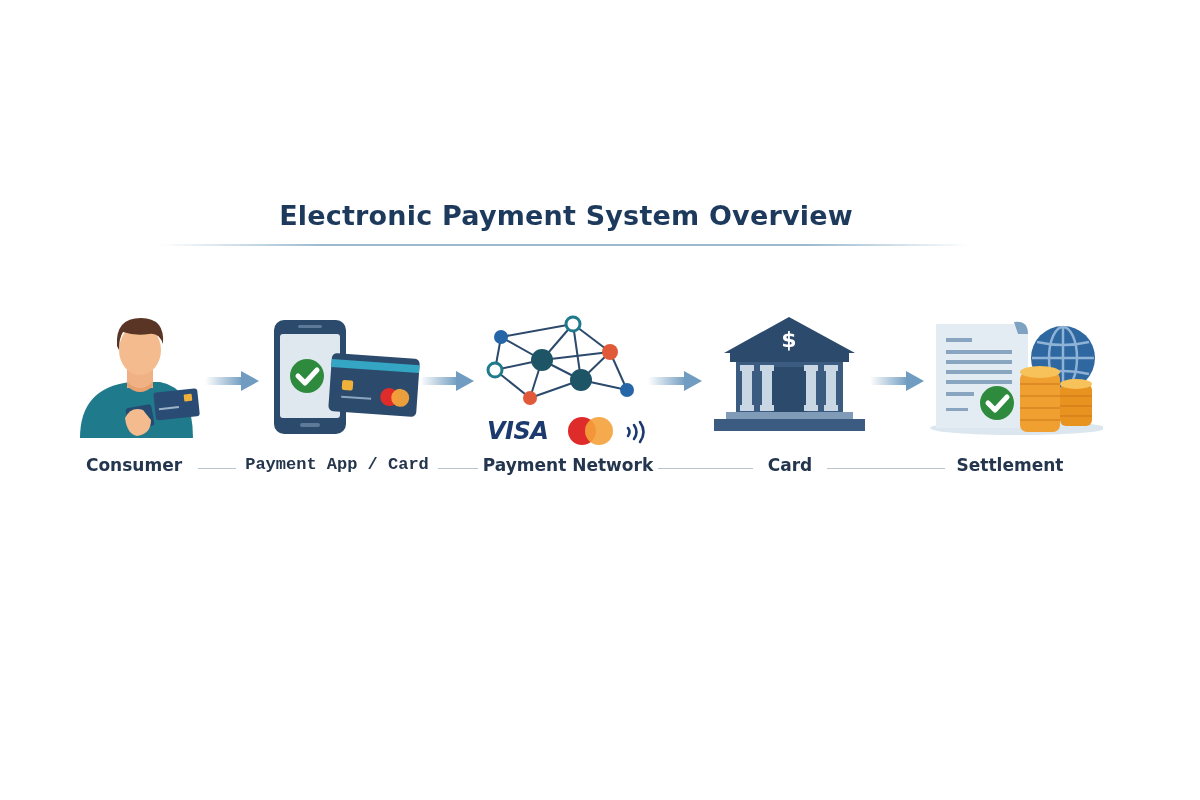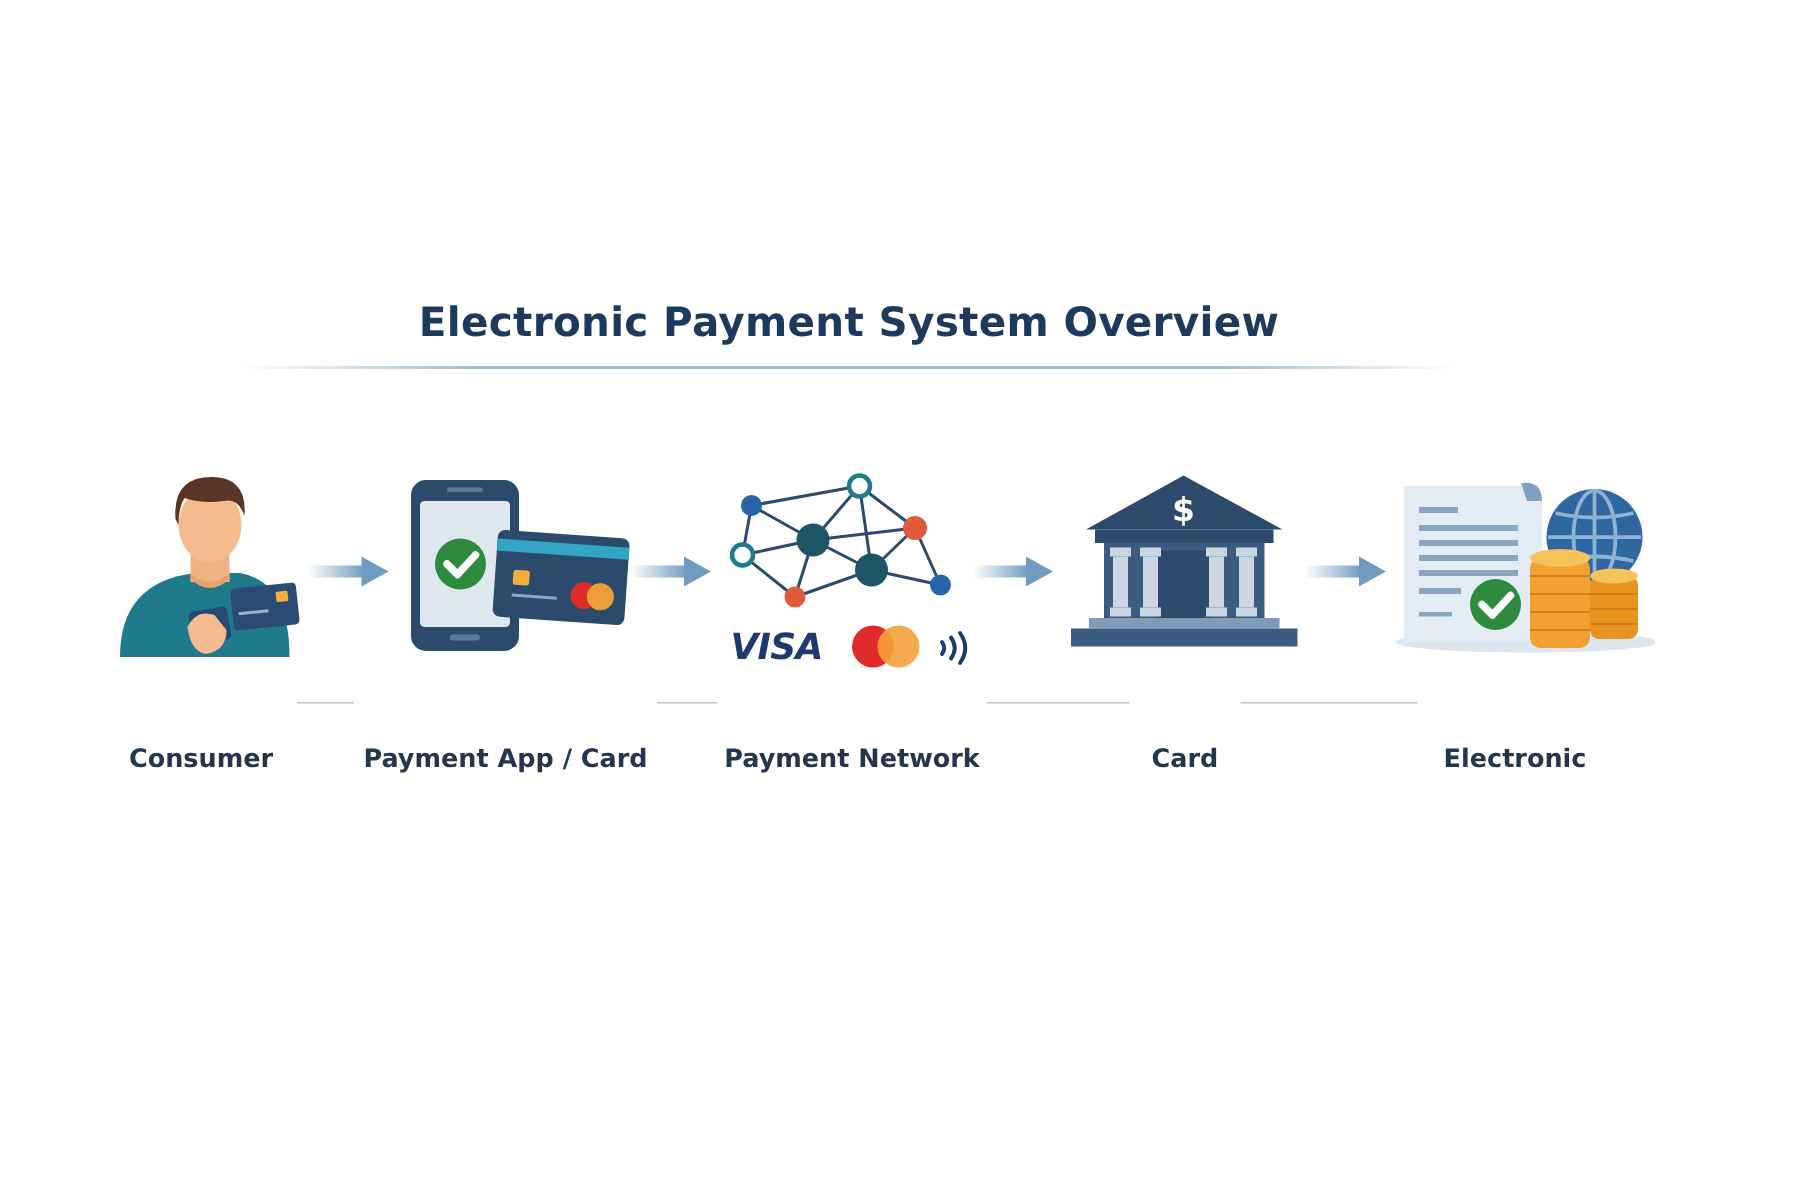--- a/index.html
+++ b/index.html
@@ -12,21 +12,21 @@
     font-size: 27px; font-weight: bold; color: #1d3a5c; letter-spacing: 0.2px;
   }
   .title-rule {
     position: absolute; left: 160px; width: 810px; top: 244px; height: 2px;
     background: linear-gradient(90deg, rgba(120,160,190,0) 0%, #9bbad0 20%, #9bbad0 80%, rgba(120,160,190,0) 100%);
   }
   .icon-box { position: absolute; }
   .arrow { position: absolute; }
   .label {
     position: absolute; top: 455px; font-size: 17px; font-weight: bold; color: #24364d;
-    white-space: nowrap; transform: translateX(-50%); margin-top: 41px;
+    white-space: nowrap; transform: translateX(-50%);
   }
   .connector { position: absolute; top: 468px; height: 1px; background: #b9c4cf; }
 </style>
 </head>
 <body>
 
 <div class="title">Electronic Payment System Overview</div>
 <div class="title-rule"></div>
 
 <div class="icon-box" style="left:75px; top:310px; width:130px; height:130px;">
@@ -220,19 +220,19 @@
       <line x1="92" y1="66" x2="132" y2="66" stroke="#c9761a"></line>
         <line x1="92" y1="78" x2="132" y2="78" stroke="#c9761a"></line>
       <line x1="92" y1="90" x2="132" y2="90" stroke="#c9761a"></line>
         <line x1="92" y1="102" x2="132" y2="102" stroke="#c9761a"></line>
     </g>
   </svg>
 </div>
 
 <div class="label" style="left:134px;">Consumer</div>
 <div class="connector" style="left:198px; width:38px;"></div>
-<div class="label" style="left:337px;">Payment App / Card</div>
+<div class="label" style="left:337px;font-family:Liberation Mono, monospace;">Payment App / Card</div>
 <div class="connector" style="left:438px; width:40px;"></div>
 <div class="label" style="left:568px;">Payment Network</div>
 <div class="connector" style="left:658px; width:95px;"></div>
 <div class="label" style="left:790px;">Card</div>
 <div class="connector" style="left:827px; width:118px;"></div>
-<div class="label" style="left:1010px;">Electronic</div>
+<div class="label" style="left:1010px;">Settlement</div>
 
 </body></html>

